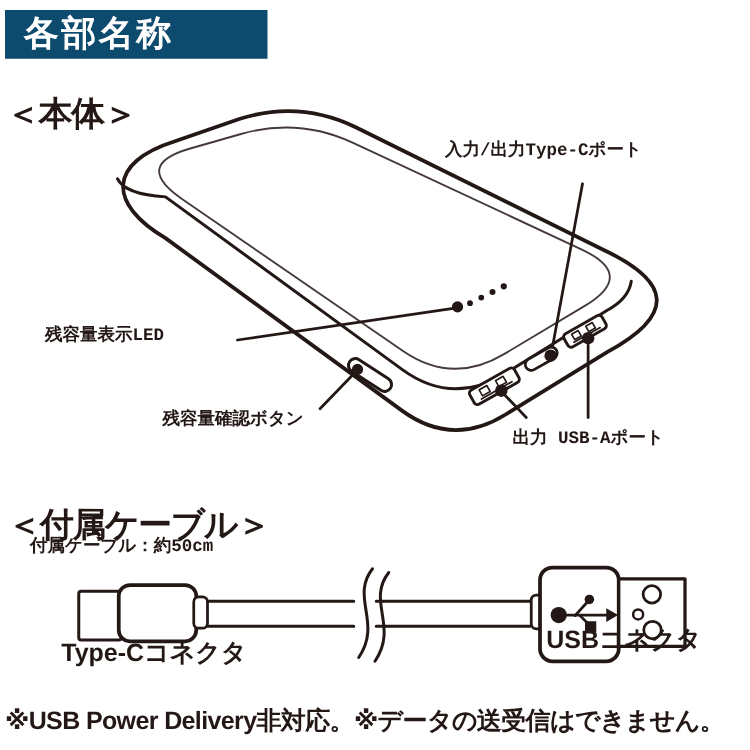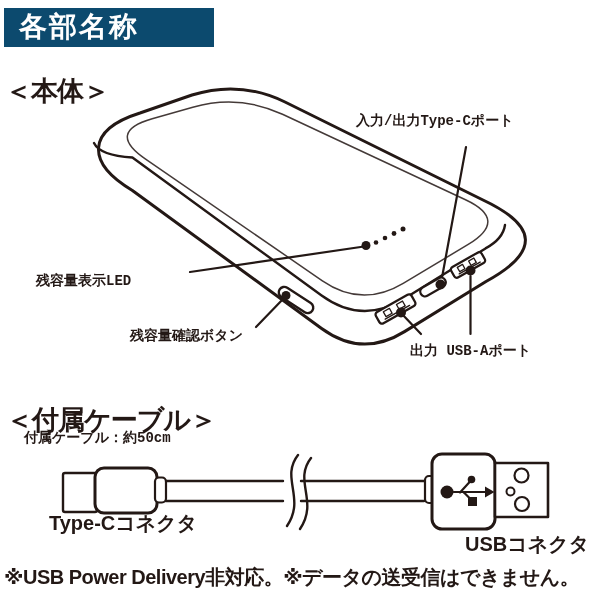--- a/index.html
+++ b/index.html
@@ -118,27 +118,27 @@
 </svg>
 
 <div class="abs banner">
   <span>各部名称</span>
 </div>
 
 <div class="abs section-heading" style="left:5px;top:76px;">＜本体＞</div>
 
 <div class="abs part-label" style="left:356px;top:113px;">入力/出力Type-Cポート</div>
 
-<div class="abs part-label" style="left:36px;top:273px;">残容量表示LED</div>
+<div class="abs part-label" style="left:36px;top:261px;">残容量表示LED</div>
 
 <div class="abs part-label" style="left:130px;top:328px;">残容量確認ボタン</div>
 
 <div class="abs part-label" style="left:410px;top:343px;">出力 USB-Aポート</div>
 
 <div class="abs section-heading" style="left:6px;top:405px;">＜付属ケーブル＞</div>
 
 <div class="abs part-label" style="left:24px;top:430px;">付属ケーブル：約50cm</div>
 
 <div class="abs small-label" style="left:49px;top:512px;">Type-Cコネクタ</div>
 
-<div class="abs small-label" style="left:437px;top:533px;margin-left:28px;">USBコネクタ</div>
+<div class="abs small-label" style="left:437px;top:501px;">USBコネクタ</div>
 
 <div class="abs footnote" style="left:4px;top:566px;">※USB Power Delivery非対応。※データの送受信はできません。</div>
 
 </body></html>

